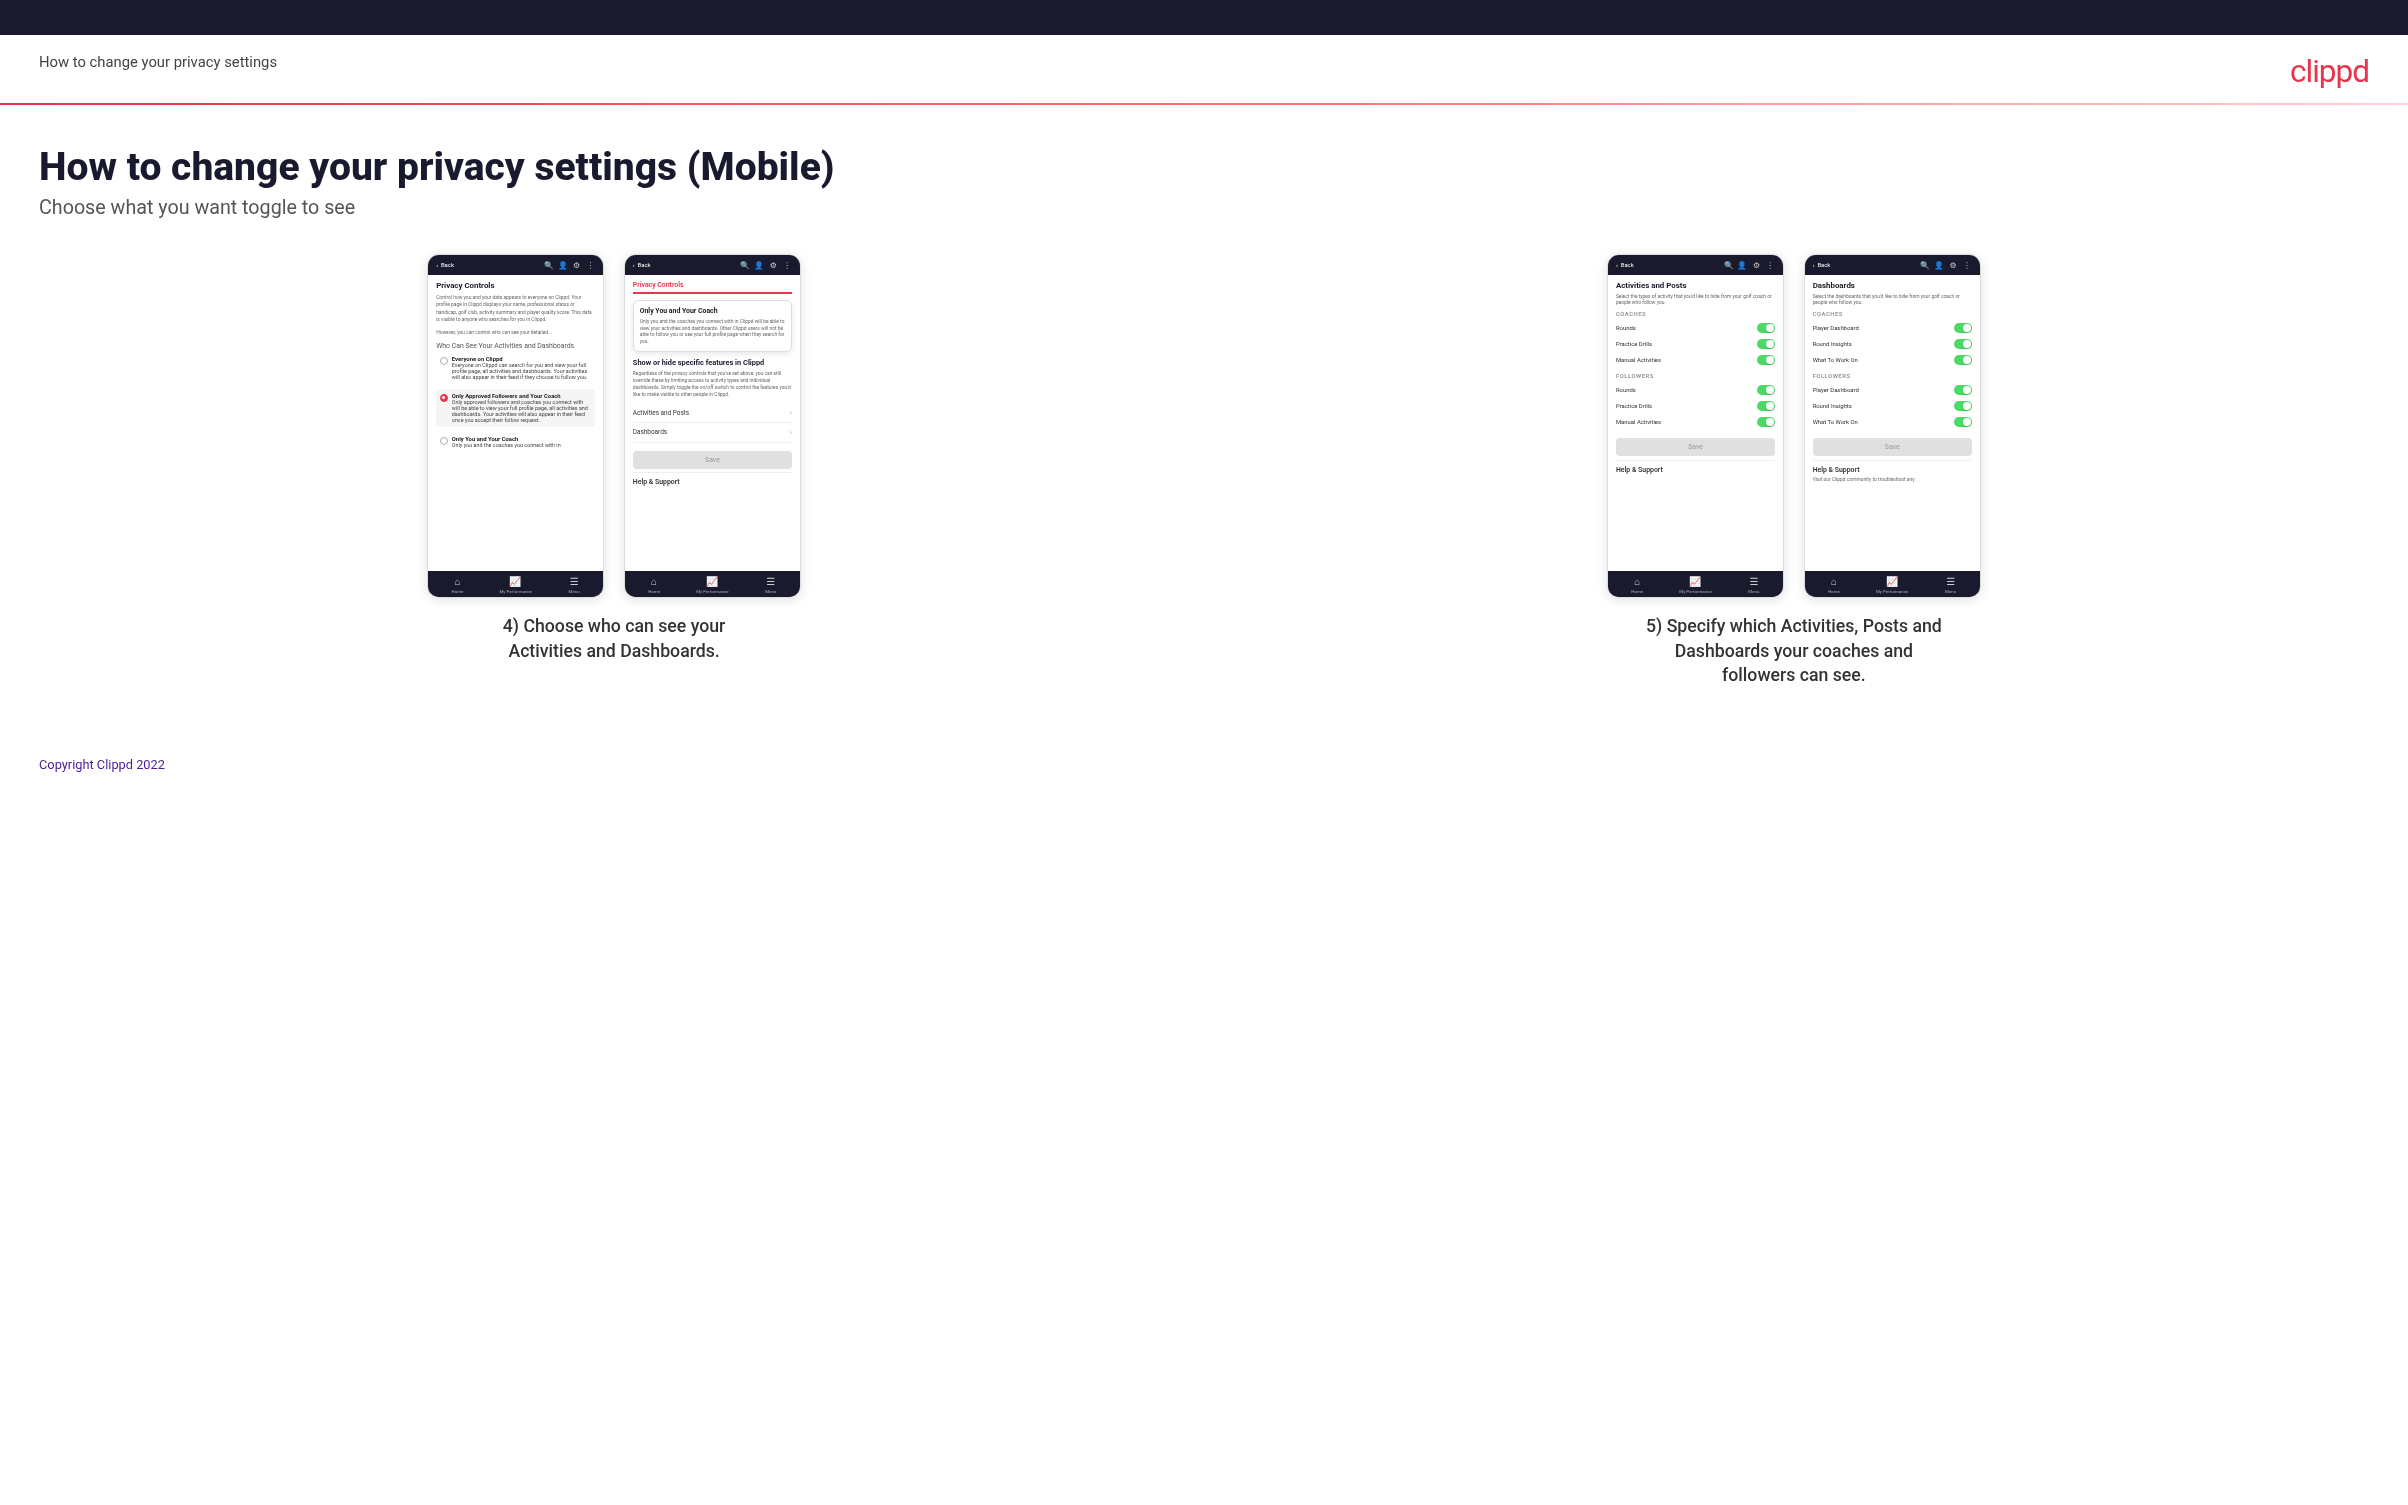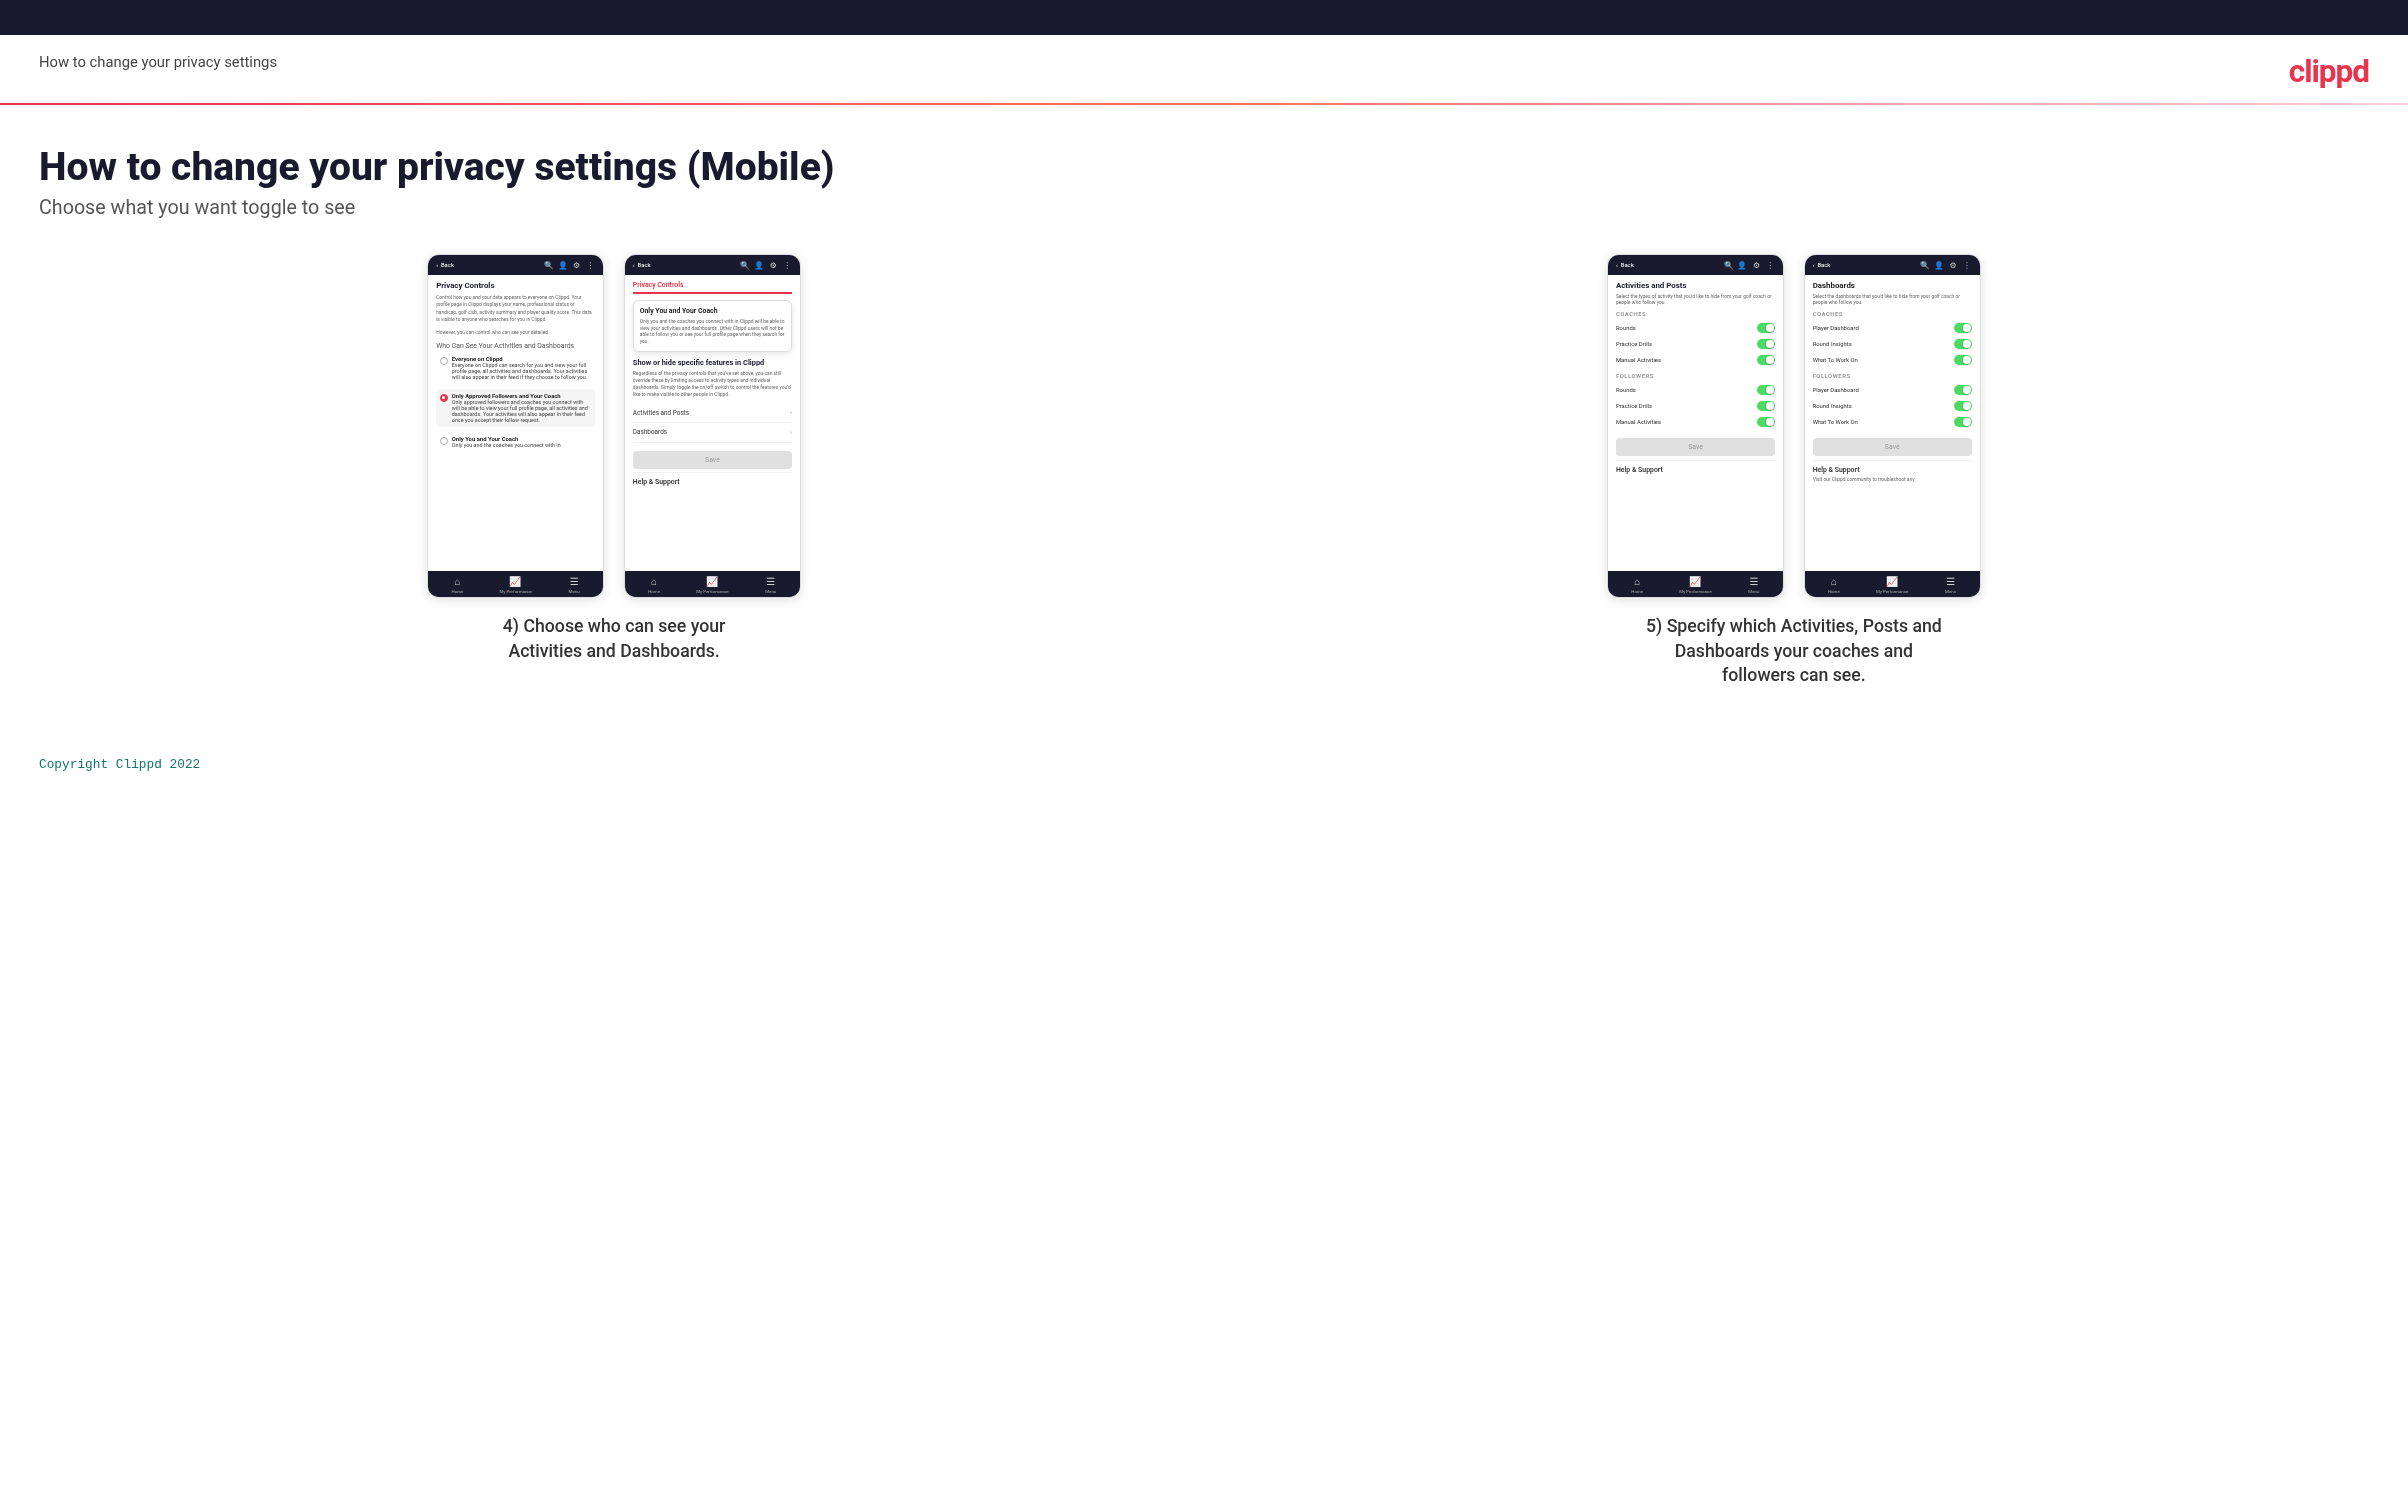--- a/index.html
+++ b/index.html
@@ -24,21 +24,21 @@
       justify-content: space-between;
       padding: 17.7px 39px 13.8px 39px;
     }
     .header-title {
       font-size: 14.8px;
       color: #444;
       font-weight: 400;
     }
     .logo {
       font-size: 31.5px;
-      font-weight: 700;
+      font-weight: 400;
       color: #e8344e;
       letter-spacing: -1px;
     }
     .divider {
       height: 2px;
       background: linear-gradient(to right, #e8344e, #ff6b6b, #ffd0d5);
       width: 100%;
     }
 
     
@@ -361,23 +361,22 @@
     }
     .double-phones {
       display: flex;
       gap: 19.7px;
       align-items: flex-start;
     }
 
     
     .footer {
       padding: 29.6px 39px;
-      color: #0f766e;
+      color: #4c1d95;
       font-size: 12.8px;
-      font-family: Liberation Mono, monospace;
     }
 
     
     .privacy-tab {
       display: flex;
       border-bottom: 2px solid #e8344e;
       margin-bottom: 5.9px;
     }
     .privacy-tab-item {
       font-size: 6.9px;

